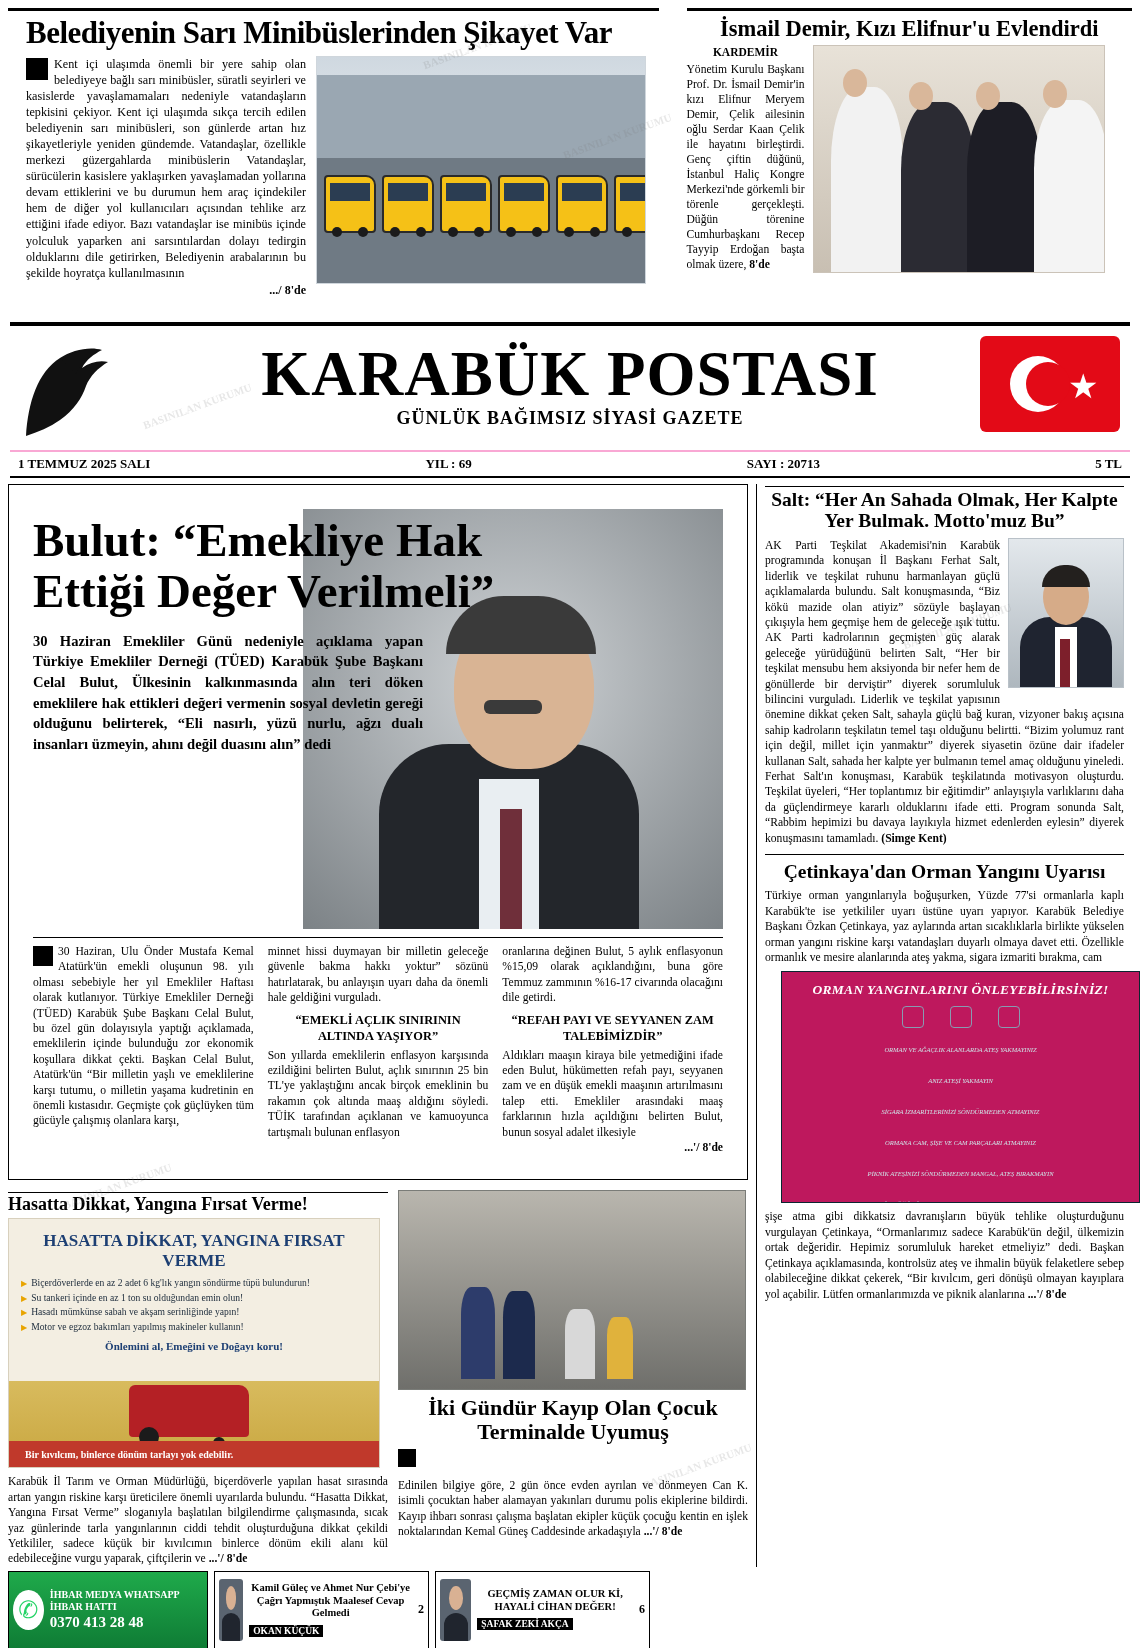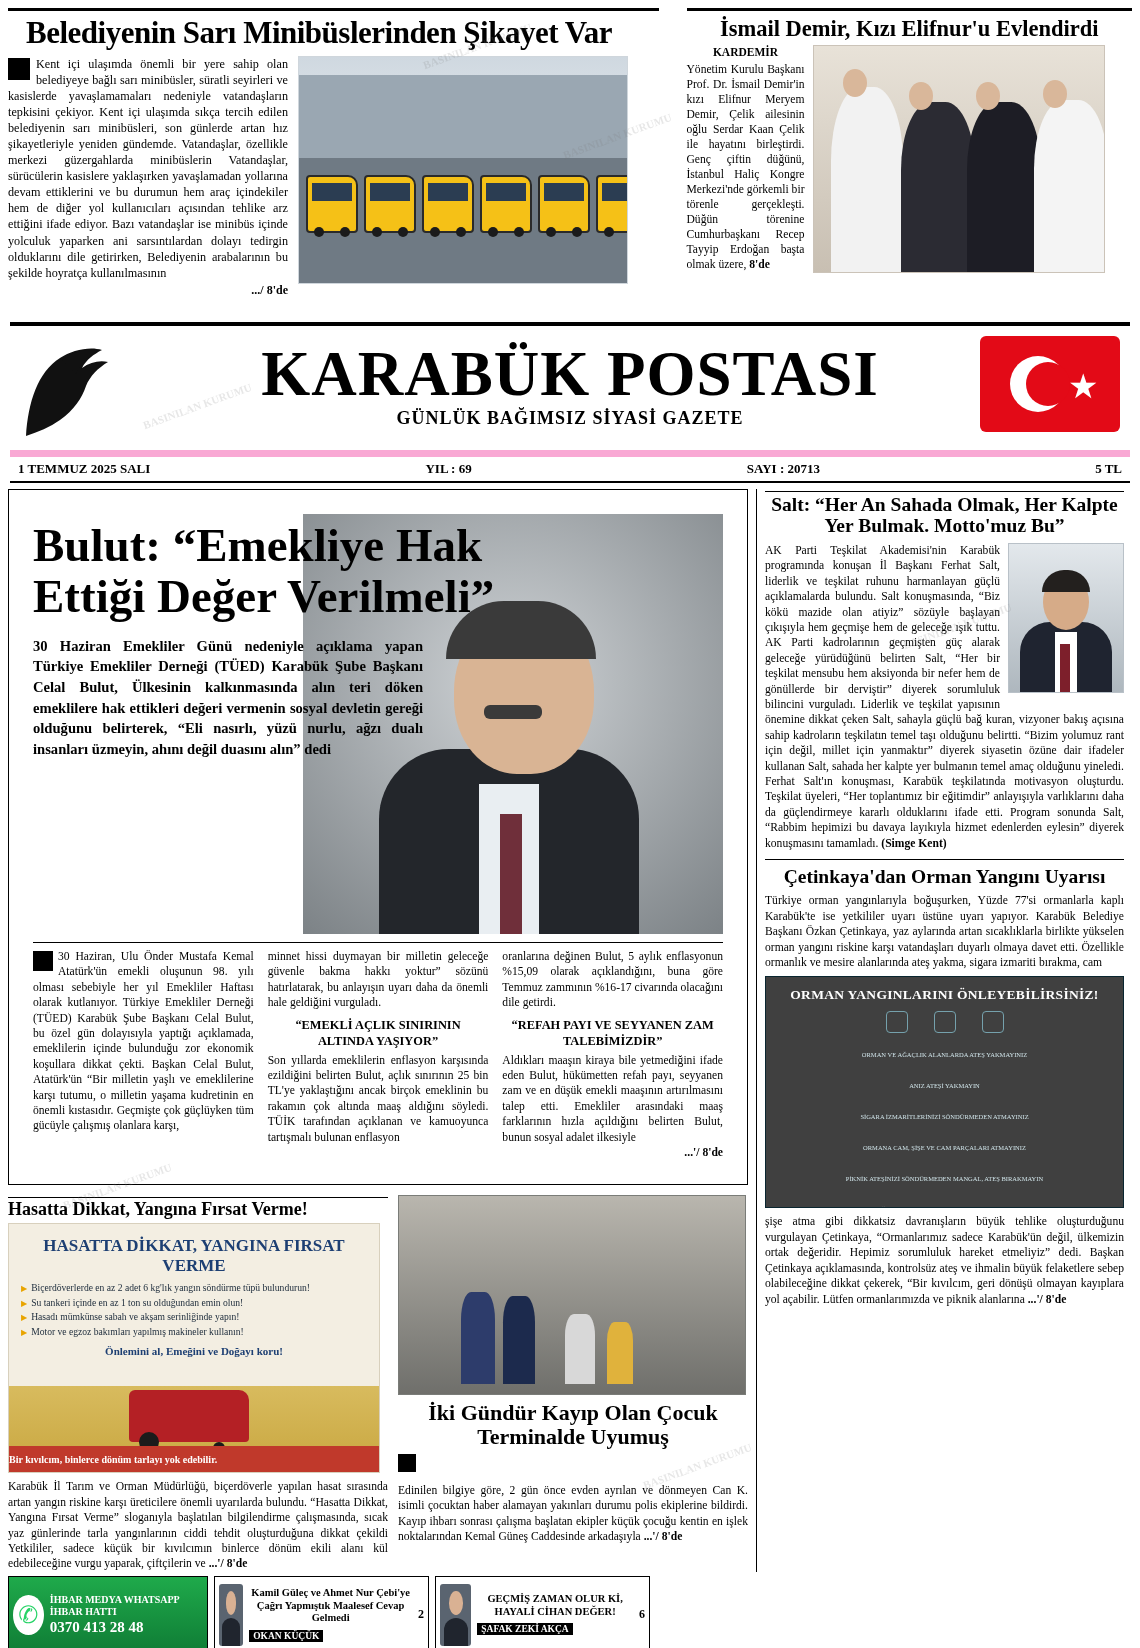--- a/index.html
+++ b/index.html
@@ -30,20 +30,21 @@
   }
   .rule-thick { border-top: 3px solid #000; margin: 2px 0 6px 0; }
   .rule-thin { border-top: 1px solid #000; margin: 2px 0; }
 
   .top-left-body { display: flex; gap: 10px; }
   .tl-text {
     width: 280px;
     font-size: 12.2px;
     line-height: 1.32;
     text-align: justify;
+    margin-left: 18px;
   }
   .tl-text .dropcap {
     float: left;
     width: 22px; height: 22px;
     background: #000;
     margin: 2px 6px 0 0;
   }
   .tl-photo {
     width: 330px; height: 228px;
     background: linear-gradient(#b9c6d2, #7d8d9c);
@@ -104,21 +105,21 @@
     position:absolute; left: 30px; top: 20px; width: 56px; height: 56px; border-radius:50%; background:#fff;
   }
   .flag .moon2 {
     position:absolute; left: 46px; top: 26px; width: 44px; height: 44px; border-radius:50%; background:#e30a17;
   }
   .flag .star {
     position:absolute; left: 88px; top: 34px; color:#fff; font-size: 34px; line-height: 1;
   }
   .mast-meta {
     display:flex; justify-content:space-between; align-items:center;
-    border-top: 7px solid #f9a8d4; border-bottom: 2px solid #000;
+    border-top: 2px solid #f9a8d4; border-bottom: 2px solid #000;
     padding: 4px 8px; font-weight: bold; font-size: 13px; margin-top: 4px;
   }
 
   
   .main { display:flex; padding: 6px 8px 0 8px; gap: 8px; }
   .col-left { width: 740px; }
   .col-right { width: 368px; border-left: 1px solid #000; padding-left: 8px; }
 
   .lead-box { border: 1px solid #000; padding: 24px; position:relative; }
   .lead-inner { position:relative; height: 420px; overflow:hidden; }
@@ -164,21 +165,21 @@
   .poster {
     width: 372px; height: 250px; background:#f3eee2; border:1px solid #d8d0bd; position:relative; overflow:hidden;
   }
   .poster h4 { margin: 12px 10px 6px; text-align:center; font-size: 17px; color:#1d3f73; font-weight:bold; line-height:1.15; }
   .poster ul { margin: 4px 12px; padding:0; list-style:none; font-size: 9.6px; line-height:1.5; color:#1b2a3a; }
   .poster ul li:before { content:"\25B6"; color:#e8a400; margin-right:4px; font-size:8px; }
   .poster .slogan { text-align:center; font-size: 11px; font-weight:bold; color:#1d3f73; margin-top:6px; }
   .poster .field { position:absolute; left:0; right:0; bottom:0; height: 86px; background:linear-gradient(#d8bb5e,#c8a63f); }
   .poster .harvester { position:absolute; left: 120px; bottom: 30px; width: 120px; height: 52px; background:#b42025; border-radius:6px 10px 4px 4px; }
   .poster .harvester:after { content:""; position:absolute; bottom:-10px; left:10px; width:20px; height:20px; background:#1b1b1b; border-radius:50%; box-shadow: 70px 6px 0 -4px #1b1b1b; }
-  .poster .redbar { position:absolute; left:0; bottom:0; width:100%; height:26px; background:#c0392b; color:#fff; font-size:10px; font-weight:bold; display:flex; align-items:center; padding-left:0; }
+  .poster .redbar { position:absolute; left:0; bottom:0; width:100%; height:26px; background:#c0392b; color:#fff; font-size:10px; font-weight:bold; display:flex; align-items:center; padding-left:16px; }
   .ll-text { font-size: 11.6px; line-height:1.33; text-align:justify; margin-top: 6px; }
 
   .street-photo { width: 348px; height: 200px; background:#8d8f8a; position:relative; overflow:hidden; border:1px solid #7a7c78; }
   .st-road { position:absolute; inset:0; background:linear-gradient(#b9b6ae,#6f6f6b); }
   .st-p { position:absolute; bottom:10px; border-radius:30% 30% 0 0; }
   .st-a { left:18%; width:34px; height:92px; background:#2d3c6b; }
   .st-b { left:30%; width:32px; height:88px; background:#1c2a4d; }
   .st-c { left:48%; width:30px; height:70px; background:#d8d8d8; }
   .st-d { left:60%; width:26px; height:62px; background:#e0b23c; }
   .ll-head2 { font-weight:bold; font-size: 22px; line-height:1.06; text-align:center; margin: 6px 0 4px; }
@@ -194,22 +195,23 @@
   .rp-suit { position:absolute; bottom:0; left:10%; width:80%; height:70px; background:#1f2430; border-radius:30px 30px 0 0; }
   .rp-shirt { position:absolute; bottom:0; left:40%; width:22px; height:60px; background:#fff; }
   .rp-tie { position:absolute; bottom:0; left:45%; width:10px; height:48px; background:#7d1f2b; }
   .rp-head { position:absolute; bottom:62px; left:30%; width:46px; height:56px; background:#d6ab88; border-radius:50%; }
   .rp-hair { position:absolute; bottom:100px; left:29%; width:48px; height:22px; background:#23201e; border-radius:24px 24px 0 0; }
   .r-text { font-size: 11.6px; line-height: 1.33; text-align: justify; }
   .r-text .sig { font-weight:bold; }
   .r-divider { border-top: 1px solid #000; margin: 8px 0 6px; }
 
   .fire-banner {
-    width: 100%; height: 232px; background:#404040; color:#fff; position:relative; overflow:hidden; margin: 6px 0;
+    width: 100%; height: 232px; background:#be185d; color:#fff; position:relative; overflow:hidden; margin: 6px 16px;
     border:1px solid #0a2630;
+    font-style:italic;
   }
   .fire-banner .fb-title { text-align:center; font-size: 13.5px; font-weight:bold; margin-top:10px; letter-spacing:0.3px; }
   .fire-banner .fb-row { font-size: 6.5px; text-align:center; margin-top: 14px; color:#cfe3e8; line-height: 2.6; }
   .fb-icons { display:flex; justify-content:center; gap: 26px; margin-top: 8px; opacity:.85; }
   .fb-ic { width:22px; height:22px; border:1px solid #7fb3c0; border-radius:4px; }
 
   
   .bottom-strip { display:flex; gap: 6px; padding: 4px 8px; align-items:stretch; height: 86px; }
   .bs-card { border:1px solid #000; display:flex; align-items:center; gap:6px; padding:4px; }
   .bs-whatsapp { width: 200px; background: linear-gradient(#1faa4b,#0f7c35); color:#fff; position:relative; }

